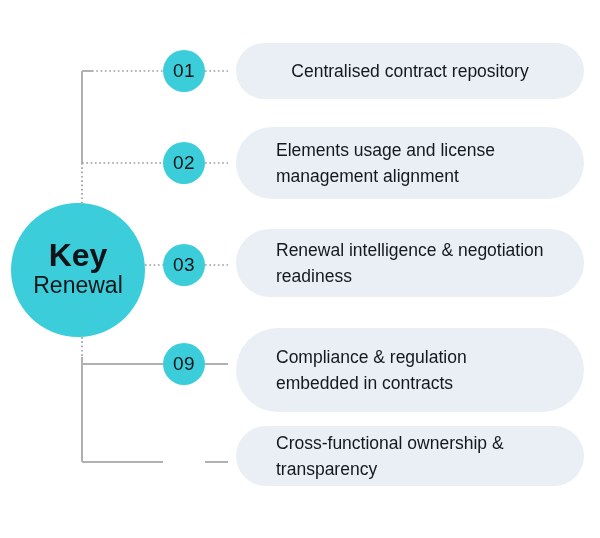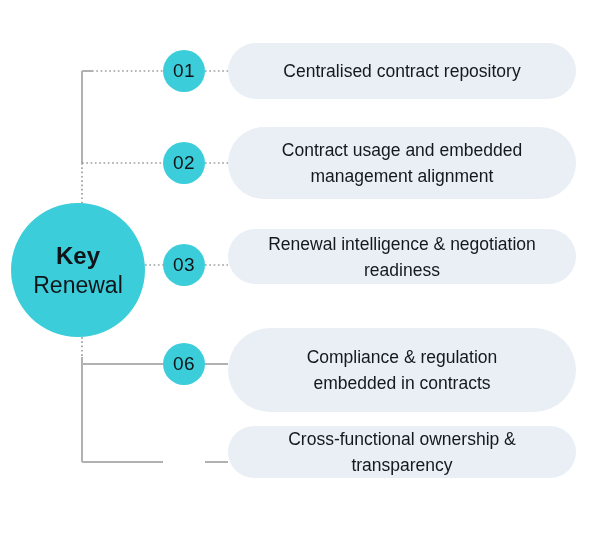--- a/index.html
+++ b/index.html
@@ -32,21 +32,21 @@
     border-radius: 50%;
     background: #3BCEDA;
     display: flex;
     flex-direction: column;
     align-items: center;
     justify-content: center;
     text-align: center;
     color: #101418;
   }
   .hub-line1 {
-    font-size: 24px;
+    font-size: 32px;
     font-weight: 700;
     line-height: 31px;
   }
   .hub-line2 {
     font-size: 23px;
     font-weight: 400;
     line-height: 29px;
   }
   .num-circle {
     position: absolute;
@@ -58,41 +58,40 @@
     display: flex;
     align-items: center;
     justify-content: center;
     font-size: 19px;
     font-weight: 500;
     color: #101418;
     letter-spacing: 0.5px;
   }
   .pill {
     position: absolute;
-    left: 228px;
+    left: 236px;
     width: 348px;
     border-radius: 999px;
     background: #E9EFF4;
     display: flex;
     align-items: center;
     justify-content: center;
-    text-align: center;
     color: #14181F;
   }
   .pill-label {
     font-size: 17.5px;
     line-height: 26px;
     font-weight: 500;
     padding: 0 40px;
   }
   .pill-1 { top: 43px;  height: 56px; }
   .pill-2 { top: 127px; height: 72px; }
-  .pill-3 { top: 229px; height: 55px; }
+  .pill-3 { top: 229px; height: 68px; }
   .pill-4 { top: 328px; height: 84px; }
-  .pill-5 { top: 426px; height: 52px; }
+  .pill-5 { top: 426px; height: 60px; }
   .num-1 { top: 50px; }
   .num-2 { top: 142px; }
   .num-3 { top: 244px; align-items: center; }
   .num-4 { top: 343px; }
   .num-5 { top: 441px; }
 </style>
 </head>
 <body>
 
 <div class="canvas">
@@ -129,28 +128,28 @@
   <div class="num-circle num-1">
     <span>01</span>
   </div>
   <div class="num-circle num-2">
     <span>02</span>
   </div>
   <div class="num-circle num-3">
     <span>03</span>
   </div>
   <div class="num-circle num-4">
-    <span>06</span>
+    <span>09</span>
   </div>
 
   <div class="pill pill-1">
     <div class="pill-label">Centralised contract repository</div>
   </div>
   <div class="pill pill-2">
-    <div class="pill-label">Contract usage and embedded management alignment</div>
+    <div class="pill-label">Elements usage and license management alignment</div>
   </div>
   <div class="pill pill-3">
     <div class="pill-label">Renewal intelligence &amp; negotiation readiness</div>
   </div>
   <div class="pill pill-4">
     <div class="pill-label">Compliance &amp; regulation embedded in contracts</div>
   </div>
   <div class="pill pill-5">
     <div class="pill-label">Cross-functional ownership &amp; transparency</div>
   </div>

